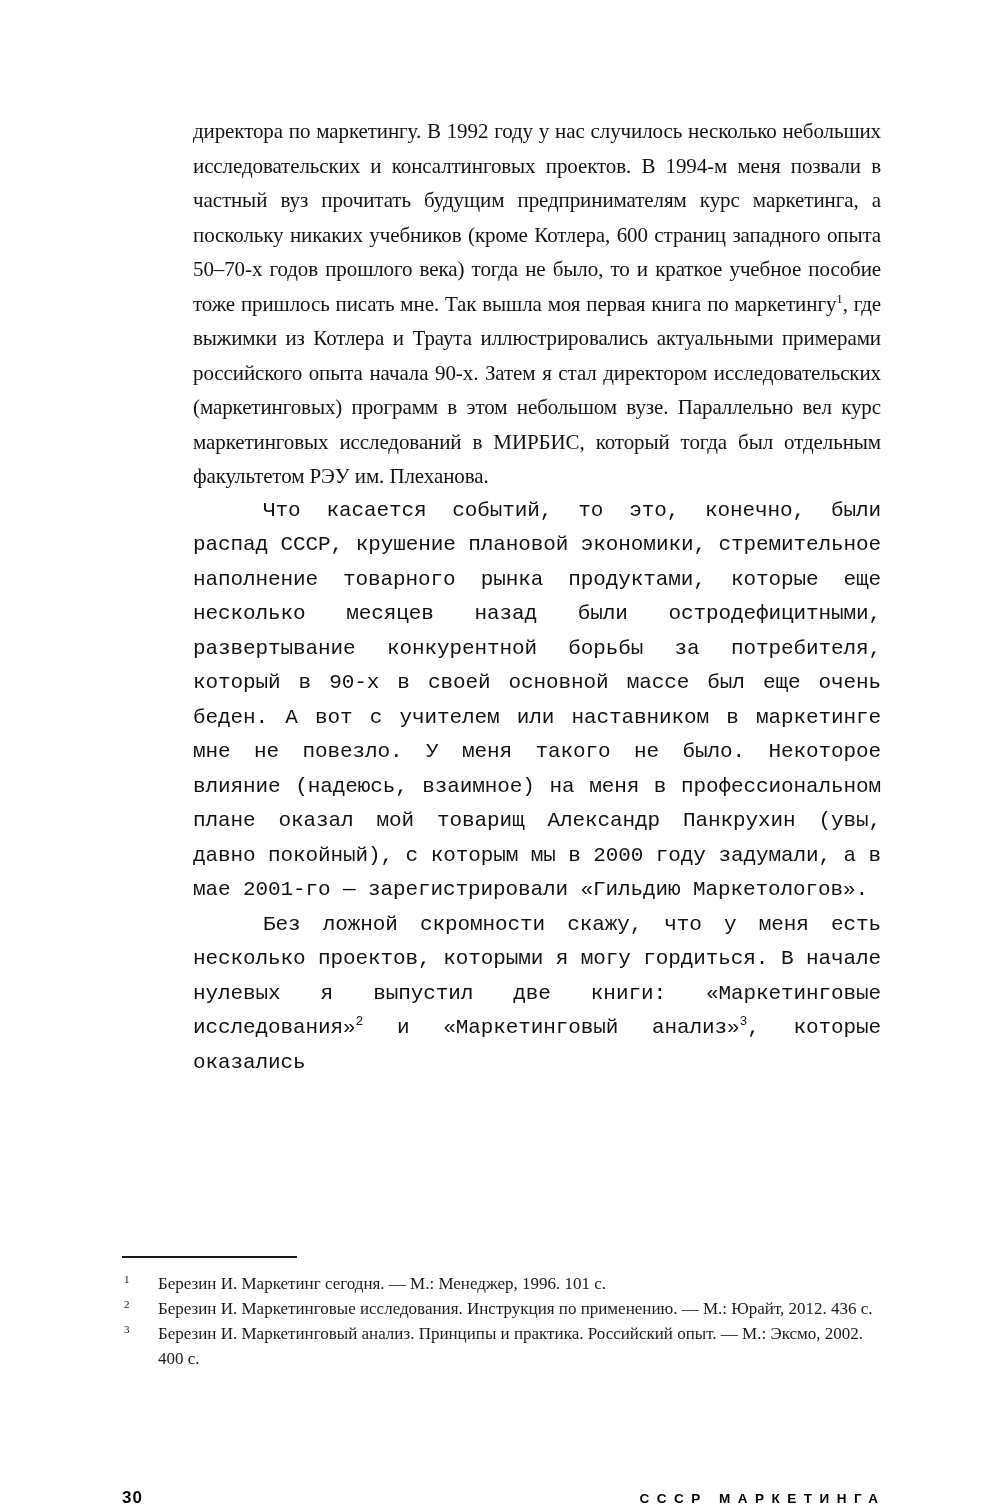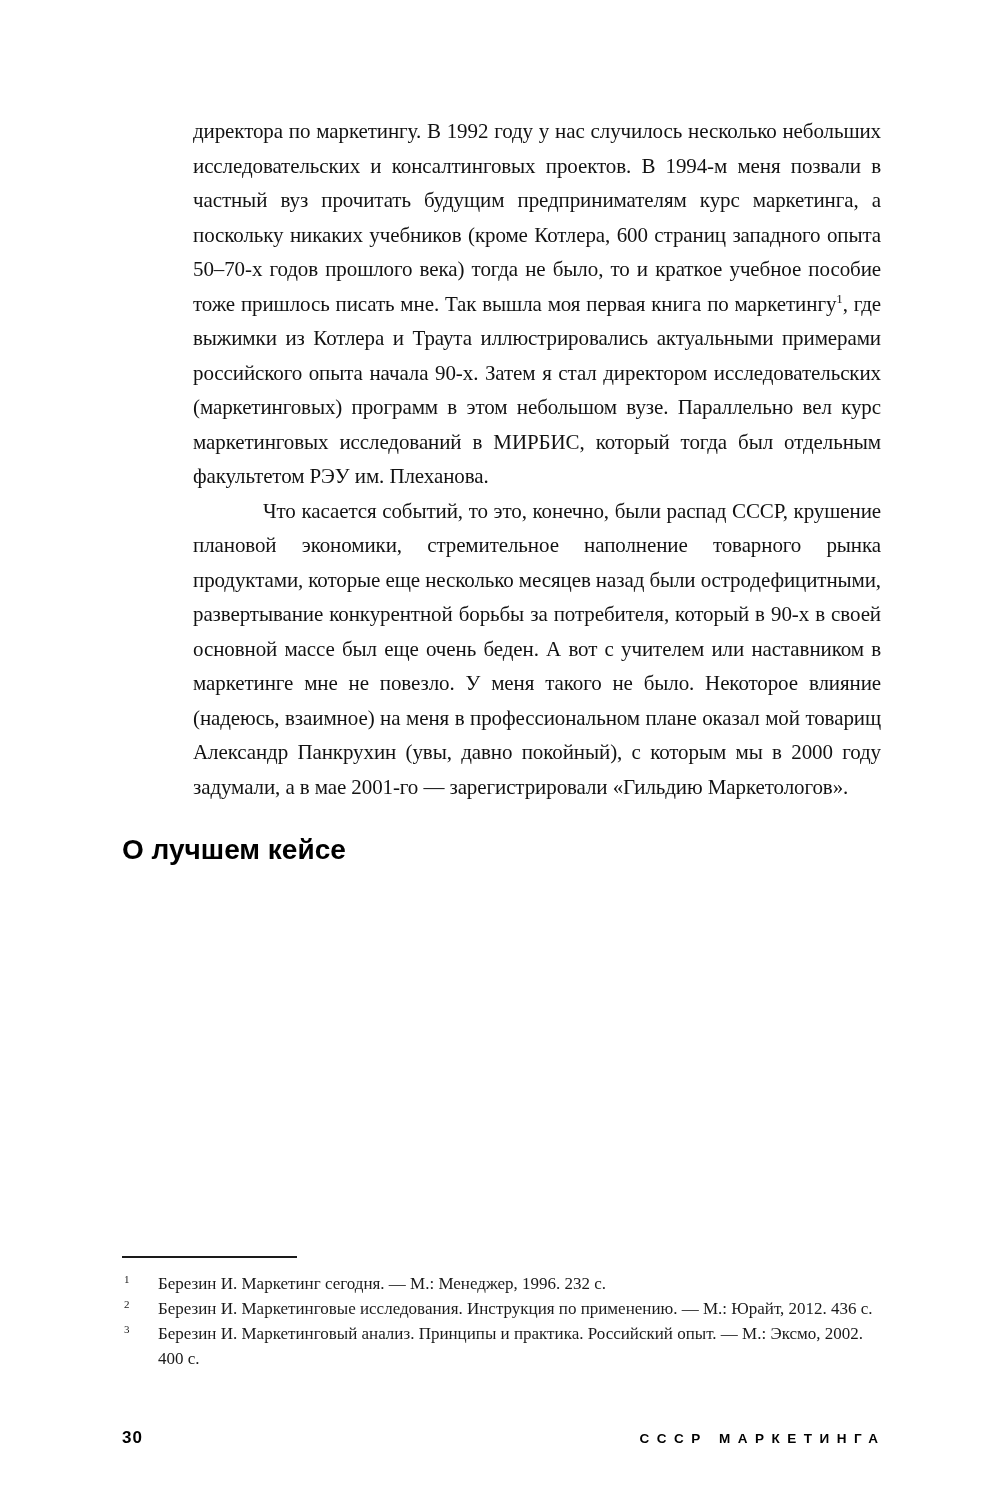--- a/index.html
+++ b/index.html
@@ -32,20 +32,21 @@
     letter-spacing: -0.1px;
     hyphens: auto;
     -webkit-hyphens: auto;
   }
   .para {
     margin: 0;
     padding: 0;
   }
   .para.indent {
     text-indent: 70px;
+    font-family: Liberation Mono, monospace;
   }
   .fn-ref {
     font-size: 13px;
     line-height: 0;
     vertical-align: super;
   }
   .section-heading {
     font-family: "Liberation Sans", sans-serif;
     font-weight: 700;
     font-size: 28px;
@@ -79,21 +80,21 @@
   .fn-num {
     position: absolute;
     left: 2px;
     top: -4px;
     font-size: 11px;
   }
   .footer {
     position: absolute;
     left: 122px;
     right: 122px;
-    top: 1428px;
+    top: 1488px;
     display: flex;
     justify-content: space-between;
     align-items: baseline;
     font-family: "Liberation Sans", sans-serif;
     font-weight: 700;
     color: #000000;
   }
   .page-num {
     font-size: 17px;
     letter-spacing: 1px;
@@ -106,28 +107,28 @@
 </style>
 </head>
 <body>
 
 <div class="page">
 
   <div class="content">
     <div class="body-text">
         <p class="para">директора по маркетингу. В 1992 году у нас случилось несколько небольших исследовательских и консалтинговых проектов. В 1994-м меня позвали в частный вуз прочитать будущим предпринимателям курс маркетинга, а поскольку никаких учебников (кроме Котлера, 600 страниц западного опыта 50–70-х годов прошлого века) тогда не было, то и краткое учебное пособие тоже пришлось писать мне. Так вышла моя первая книга по маркетингу<sup class="fn-ref">1</sup>, где выжимки из Котлера и Траута иллюстрировались актуальными примерами российского опыта начала 90-х. Затем я стал директором исследовательских (маркетинговых) программ в этом небольшом вузе. Параллельно вел курс маркетинговых исследований в МИРБИС, который тогда был отдельным факультетом РЭУ им. Плеханова.</p>
         <p class="para indent">Что касается событий, то это, конечно, были распад СССР, крушение плановой экономики, стремительное наполнение товарного рынка продуктами, которые еще несколько месяцев назад были остродефицитными, развертывание конкурентной борьбы за потребителя, который в 90-х в своей основной массе был еще очень беден. А вот с учителем или наставником в маркетинге мне не повезло. У меня такого не было. Некоторое влияние (надеюсь, взаимное) на меня в профессиональном плане оказал мой товарищ Александр Панкрухин (увы, давно покойный), с которым мы в 2000 году задумали, а в мае 2001-го — зарегистрировали «Гильдию Маркетологов».</p>
-        <h2 class="section-heading">О лучшем кейсе</h2>
+        <p class="para indent">Без ложной скромности скажу, что у меня есть несколько проектов, которыми я могу гордиться. В начале нулевых я выпустил две книги: «Маркетинговые исследования»<sup class="fn-ref">2</sup> и «Маркетинговый анализ»<sup class="fn-ref">3</sup>, которые оказались</p>
       </div>
   </div>
 
   <div class="footnotes">
     <div class="fn-rule"></div>
     <div class="fn-list">
-        <div class="footnote"><span class="fn-num">1</span><span class="fn-text">Березин И. Маркетинг сегодня. — М.: Менеджер, 1996. 232 с.</span></div>
+        <div class="footnote"><span class="fn-num">1</span><span class="fn-text">Березин И. Маркетинг сегодня. — М.: Менеджер, 1996. 101 с.</span></div>
         <div class="footnote"><span class="fn-num">2</span><span class="fn-text">Березин И. Маркетинговые исследования. Инструкция по применению. — М.: Юрайт, 2012. 436 с.</span></div>
         <div class="footnote"><span class="fn-num">3</span><span class="fn-text">Березин И. Маркетинговый анализ. Принципы и практика. Российский опыт. — М.: Эксмо, 2002. 400 с.</span></div>
       </div>
   </div>
 
   <div class="footer">
     <span class="page-num">30</span>
     <span class="running-title">СССР МАРКЕТИНГА</span>
   </div>
 

